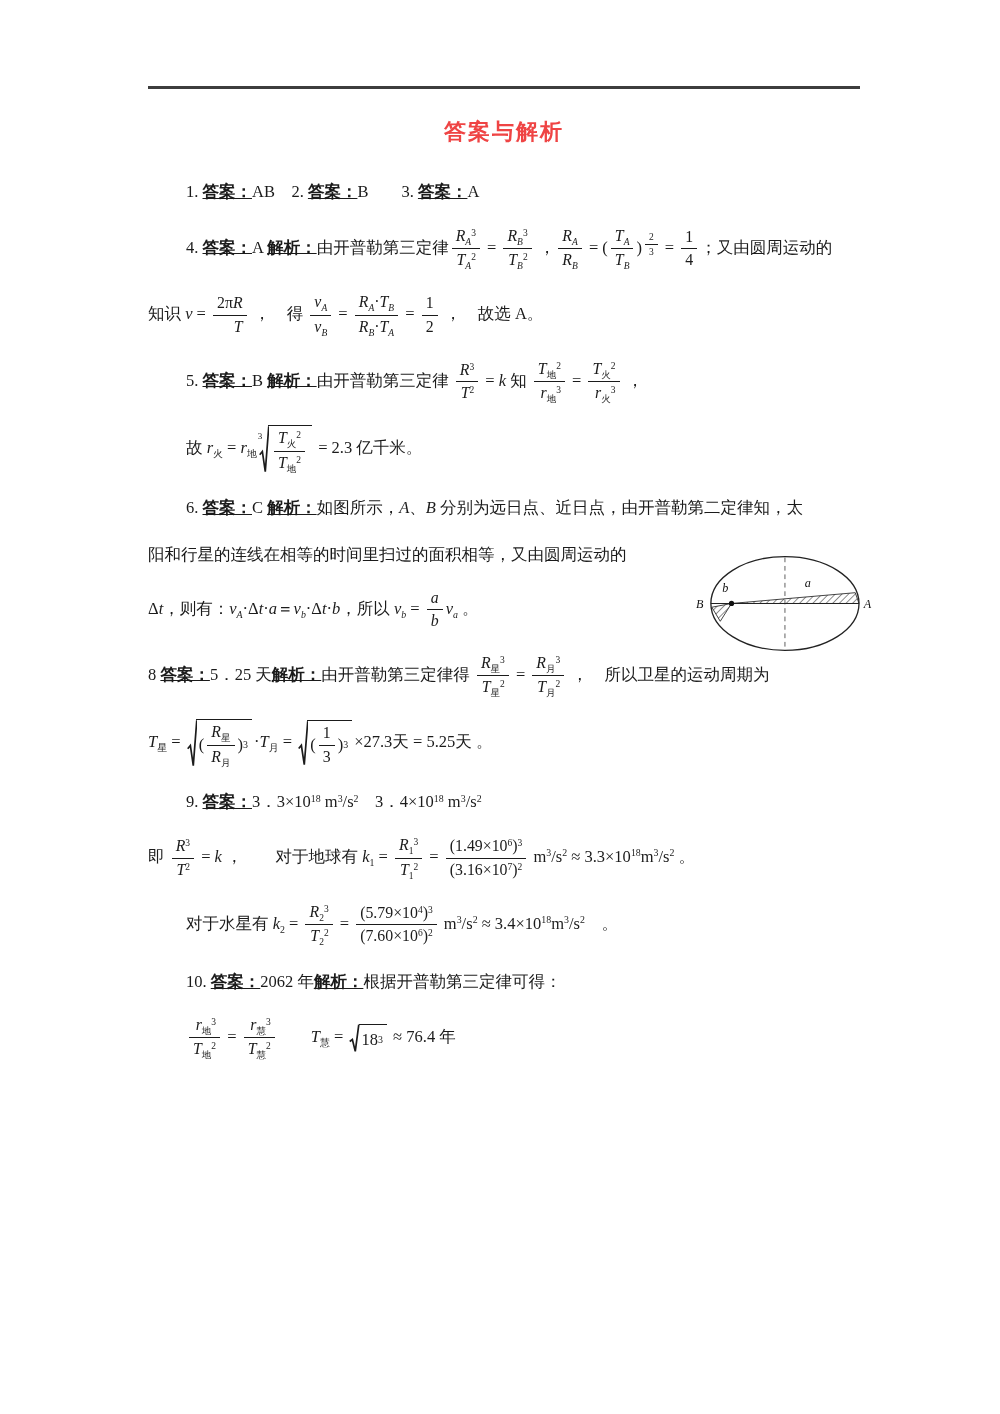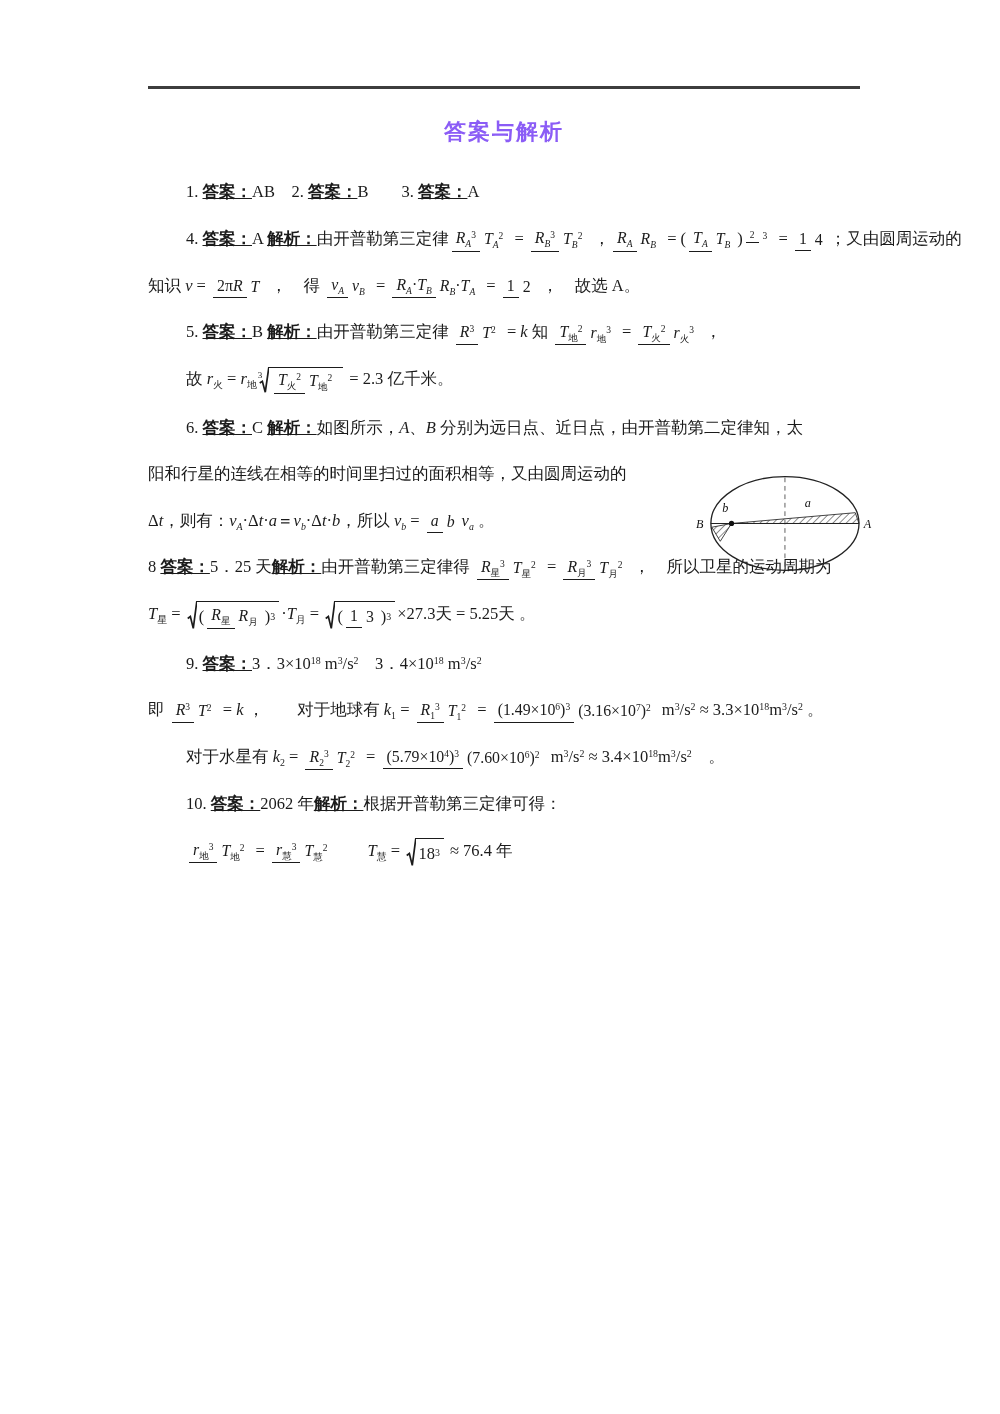--- a/index.html
+++ b/index.html
@@ -5,34 +5,34 @@
   html,body{margin:0;padding:0;background:#ffffff;}
   .page{
     width:1000px;height:1414px;background:#ffffff;color:#1b1b1b;
     font-family:"Liberation Serif","DejaVu Serif",serif;
     font-size:16.5px;line-height:1.55;
     box-sizing:border-box;padding:86px 140px 0 148px;
     overflow:hidden;position:relative;
   }
   .toprule{border:none;border-top:3px solid #3d3d3d;margin:0;}
   .title{
-    text-align:center;font-size:22px;font-weight:bold;color:#8b5cf6;
+    text-align:center;font-size:22px;font-weight:bold;color:#ef4444;
     font-family:"Liberation Sans","DejaVu Sans",sans-serif;
     letter-spacing:2px;margin:26px 0 30px 0;
   }
   .para{margin:21px 0;white-space:nowrap;}
   .ind{padding-left:38px;}
   b{font-family:"Liberation Sans","DejaVu Sans",sans-serif;font-weight:bold;text-decoration:underline;}
   i{font-family:"Liberation Serif","DejaVu Serif",serif;font-style:italic;}
   sub,sup{font-size:0.6em;line-height:1;}
   sub{vertical-align:-0.4em;}
   sup{vertical-align:0.55em;}
   
   .frac{
-    display:inline-flex;flex-direction:row;vertical-align:middle;
+    display:inline-flex;flex-direction:column;vertical-align:middle;
     text-align:right;margin:0 3px;font-size:0.96em;line-height:1.28;
   }
   .frac>.num{border-bottom:1.5px solid currentColor;padding:0 4px 1px 4px;}
   .frac>.den{padding:1px 4px 0 4px;}
   
   .sqrt{display:inline-flex;align-items:stretch;vertical-align:middle;margin:0 2px;position:relative;}
   .radsign{display:flex;width:0.62em;margin-right:-1px;flex:none;}
   .radsign svg{width:100%;height:100%;display:block;}
   .radicand{border-top:1.6px solid currentColor;padding:2px 4px 0 3px;display:inline-flex;align-items:center;}
   .rootidx{position:absolute;left:-1px;top:14%;font-size:0.55em;line-height:1;}

